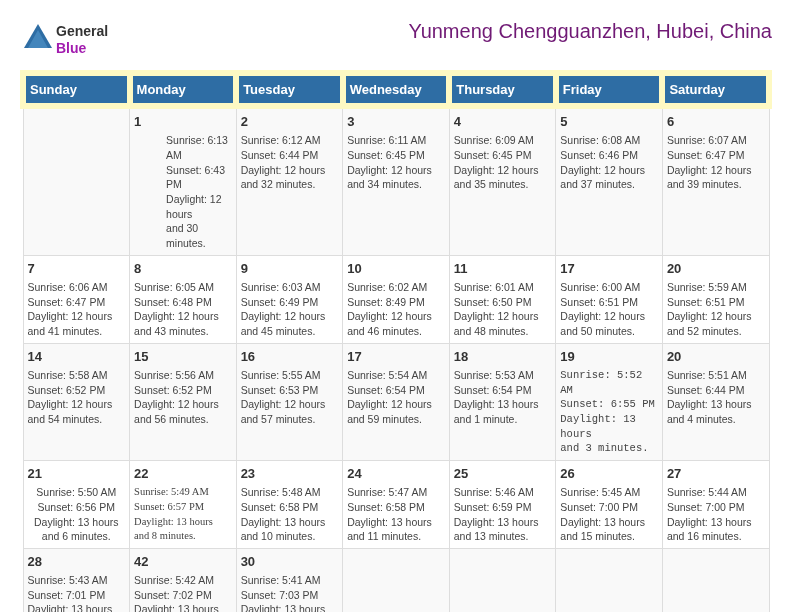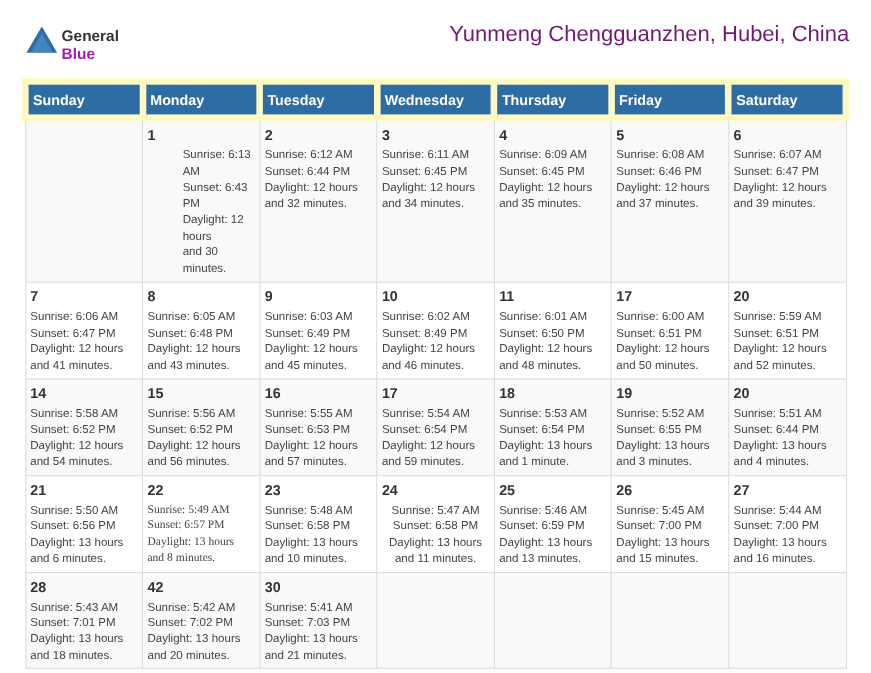--- a/index.html
+++ b/index.html
@@ -241,58 +241,58 @@
         </td>
         <td>
           <span class="day-num">18</span>
           <div class="day-info" style="white-space: pre-line;">Sunrise: 5:53 AM
 Sunset: 6:54 PM
 Daylight: 13 hours
 and 1 minute.</div>
         </td>
         <td>
           <span class="day-num">19</span>
-          <div class="day-info" style="white-space: pre-line;">Sunrise: 5:52 AM
+          <div class="day-info" style="white-space: pre-line; font-family: Liberation Mono, monospace;">Sunrise: 5:52 AM
 Sunset: 6:55 PM
 Daylight: 13 hours
 and 3 minutes.</div>
         </td>
         <td>
           <span class="day-num">20</span>
           <div class="day-info" style="white-space: pre-line;">Sunrise: 5:51 AM
 Sunset: 6:44 PM
 Daylight: 13 hours
 and 4 minutes.</div>
         </td>
       </tr>
       <tr>
         <td>
           <span class="day-num">21</span>
-          <div class="day-info" style="white-space: pre-line;">Sunrise: 5:50 AM
+          <div class="day-info" style="white-space: pre-line; text-align: center;">Sunrise: 5:50 AM
 Sunset: 6:56 PM
 Daylight: 13 hours
 and 6 minutes.</div>
         </td>
         <td>
           <span class="day-num">22</span>
           <div class="day-info" style="white-space: pre-line; font-family: Liberation Serif, serif;">Sunrise: 5:49 AM
 Sunset: 6:57 PM
 Daylight: 13 hours
 and 8 minutes.</div>
         </td>
         <td>
           <span class="day-num">23</span>
           <div class="day-info" style="white-space: pre-line;">Sunrise: 5:48 AM
 Sunset: 6:58 PM
 Daylight: 13 hours
 and 10 minutes.</div>
         </td>
         <td>
           <span class="day-num">24</span>
-          <div class="day-info" style="white-space: pre-line; text-align: center;">Sunrise: 5:47 AM
+          <div class="day-info" style="white-space: pre-line;">Sunrise: 5:47 AM
 Sunset: 6:58 PM
 Daylight: 13 hours
 and 11 minutes.</div>
         </td>
         <td>
           <span class="day-num">25</span>
           <div class="day-info" style="white-space: pre-line;">Sunrise: 5:46 AM
 Sunset: 6:59 PM
 Daylight: 13 hours
 and 13 minutes.</div>

